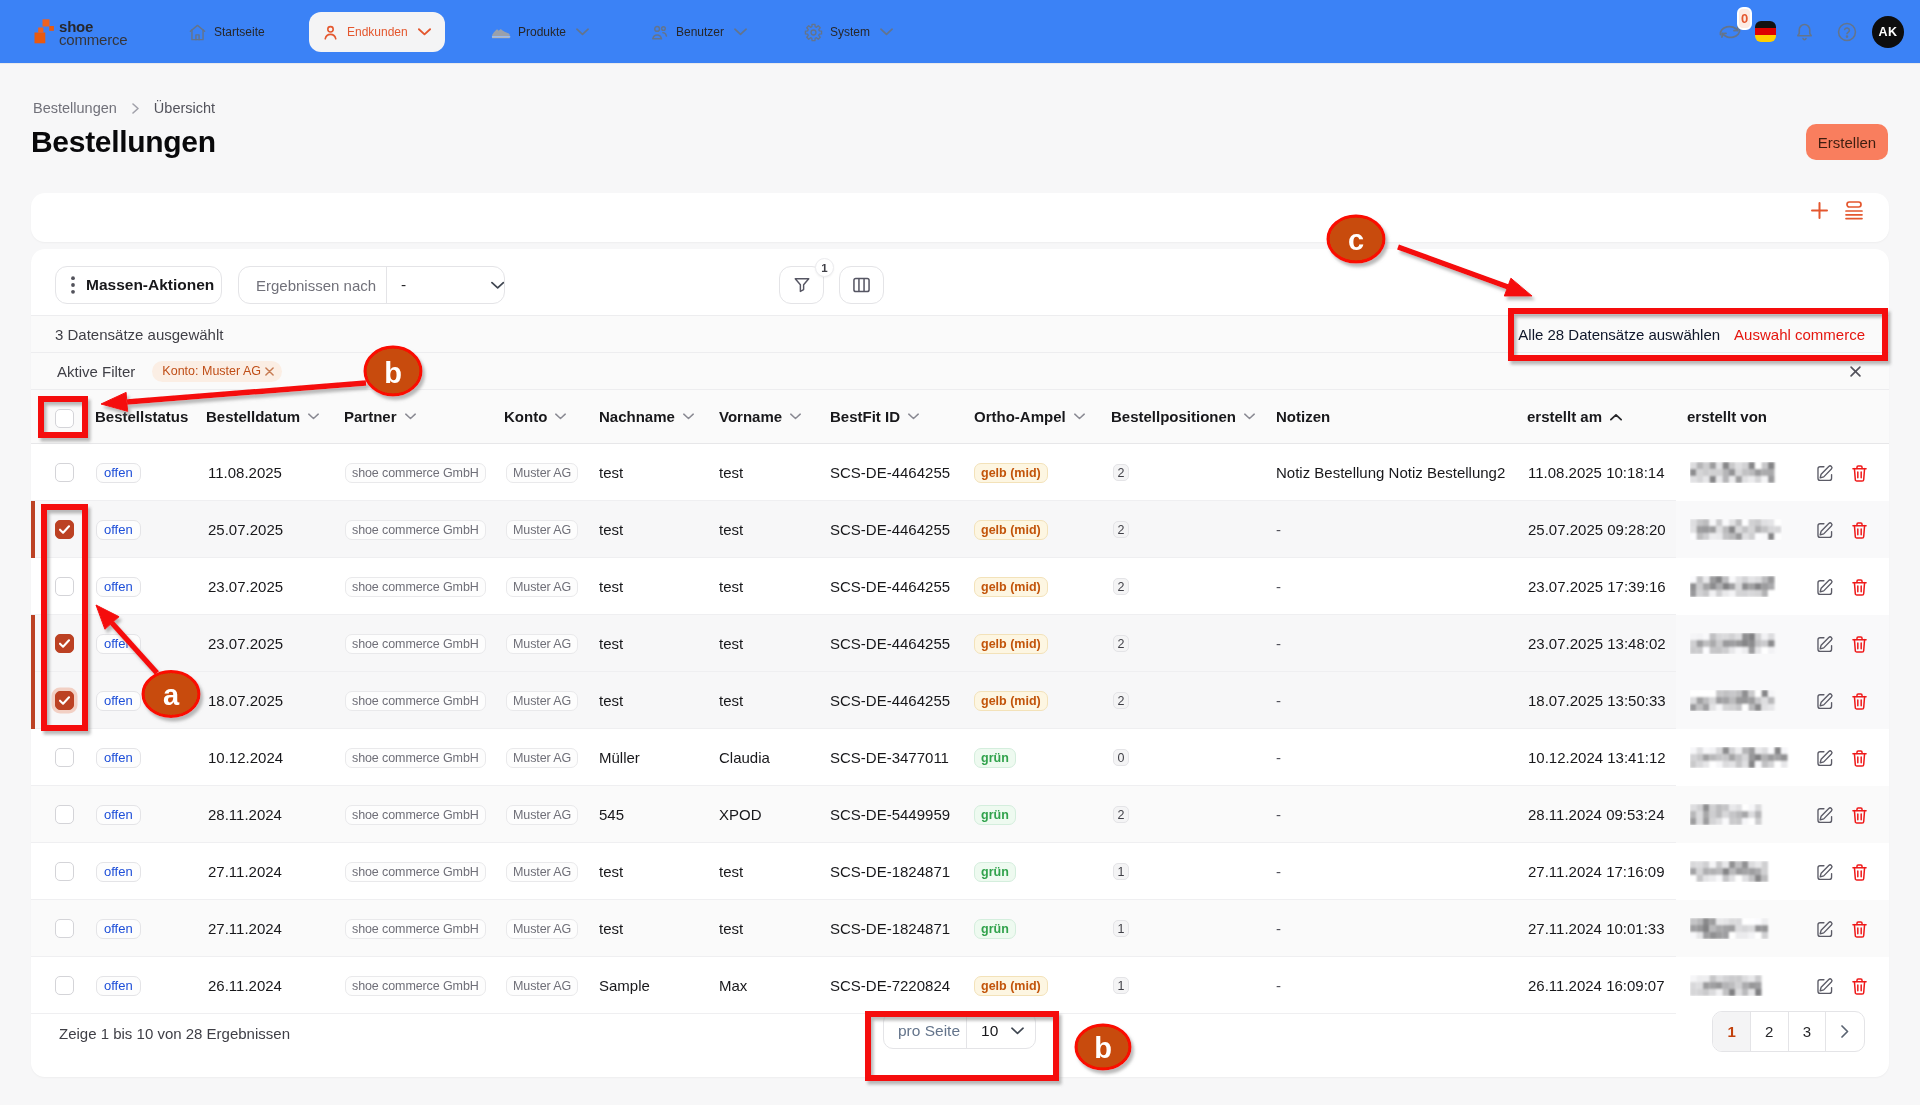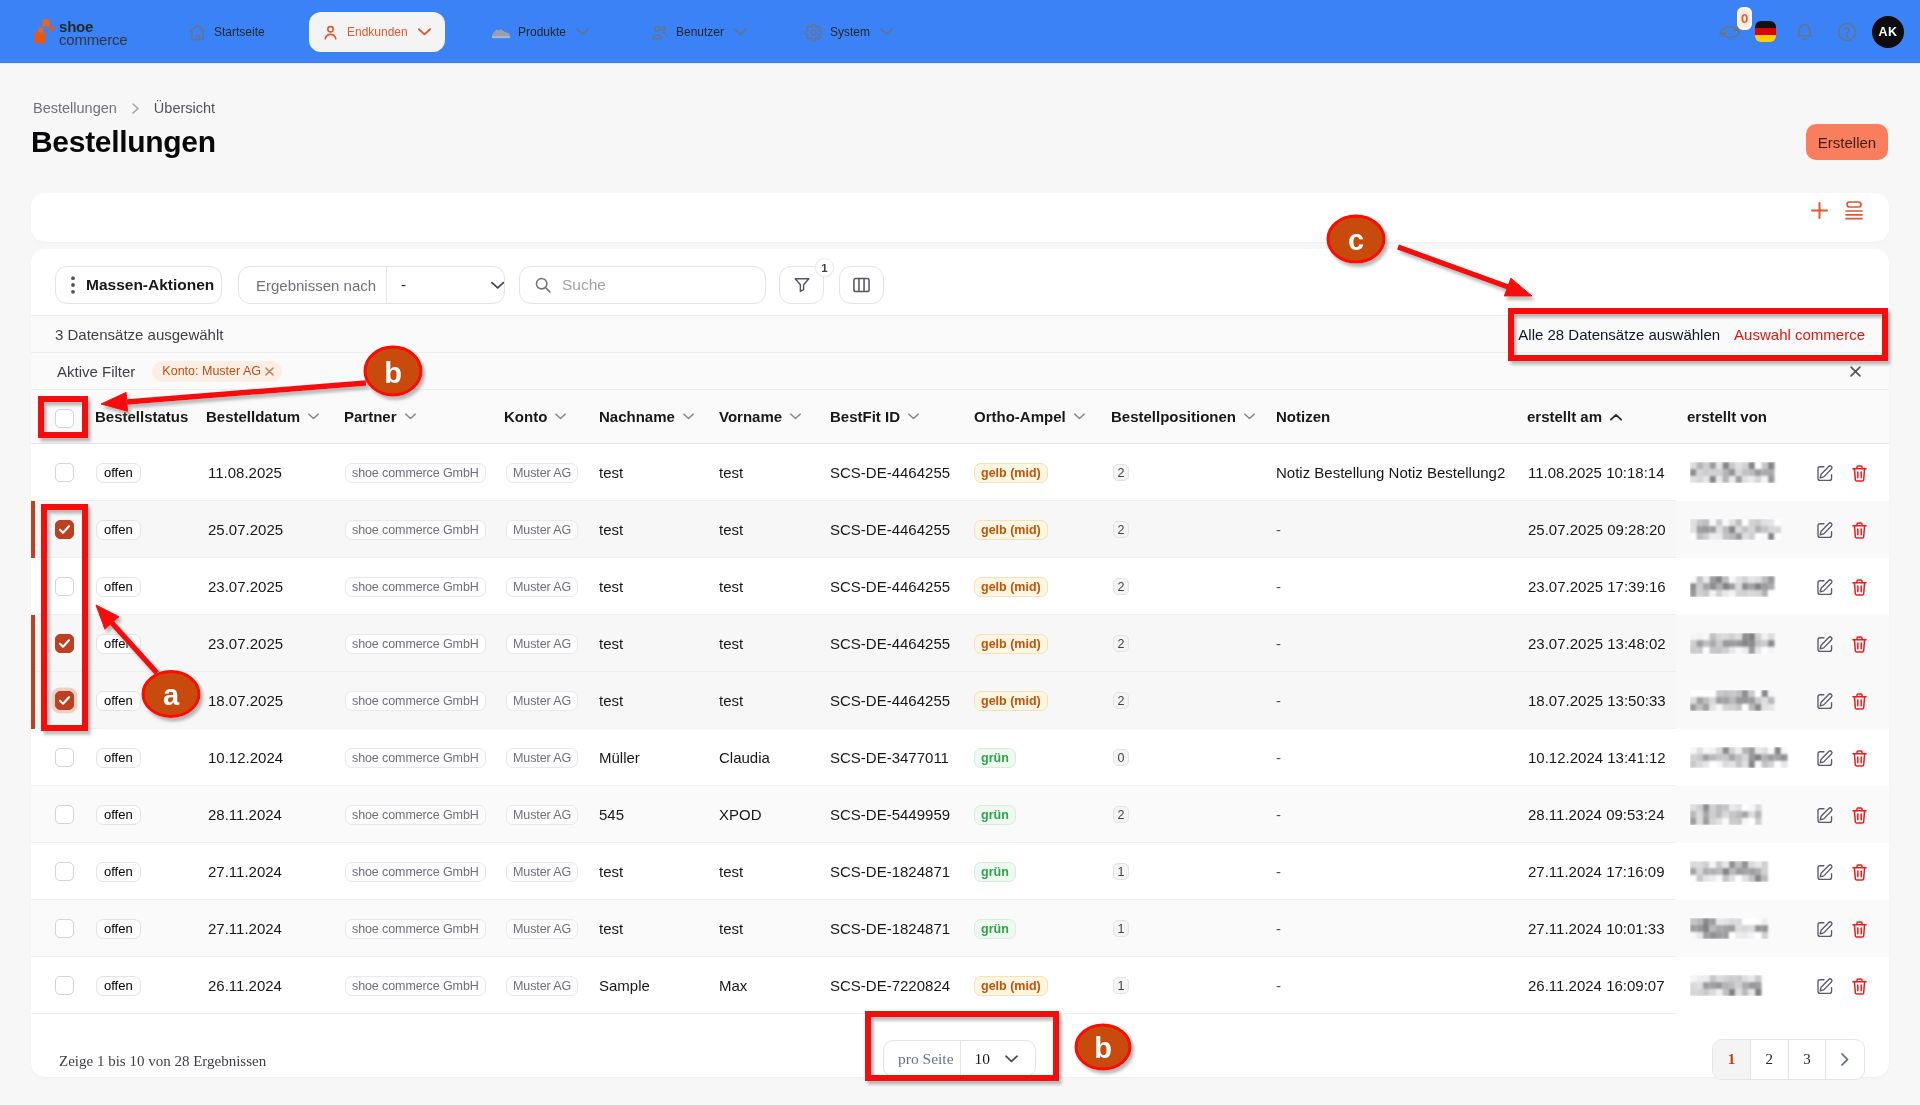--- a/index.html
+++ b/index.html
@@ -62,31 +62,31 @@
   .row.zeb { background:#fafafa; }
   .cell { position:absolute; top:0; height:57px; display:flex; align-items:center; white-space:nowrap; }
   .sticky { position:absolute; right:0; top:0; width:213px; height:57px; background:#fff; }
   .row.sel .sticky { background:#f9f9fa; }
   .row.zeb .sticky { background:#fafafa; }
 
   .cb { display:inline-block; width:19px; height:19px; border:1.5px solid #d4d4d8; border-radius:5px; background:#fff; }
   .cb.on { background:#bc4123; border-color:#bc4123; display:inline-flex; align-items:center; justify-content:center; }
   .cb.ring { box-shadow:0 0 0 3.5px rgba(235,130,90,.33); }
 
-  .chip { height:20px; display:inline-flex; align-items:center; border-radius:7px; border:1px solid #e4e4e7; background:#fdfdfd; padding:0 7px; font-size:13px; color:#000000; }
+  .chip { height:20px; display:inline-flex; align-items:center; border-radius:7px; border:1px solid #e4e4e7; background:#fdfdfd; padding:0 7px; font-size:13px; color:#1d4ed8; }
   .chip.sm { color:#6f6f78; border-color:#e9e9eb; font-size:12.5px; padding:0 6px; letter-spacing:-0.1px; }
   .chip.gelb { font-size:12.5px; font-weight:600; color:#c2540a; background:#fdf6e2; border-color:#f3e2b9; padding:0 6px; }
   .chip.gruen { font-size:12.5px; font-weight:600; color:#31a24c; background:#eefaf0; border-color:#d4eedd; padding:0 6px; }
   .cnt { min-width:16px; height:17px; border-radius:5px; border:1px solid #e4e4e7; background:#f4f4f5; font-size:12.5px; color:#3f3f46; display:inline-flex; align-items:center; justify-content:center; padding:0 3px; }
   .dash { color:#52525b; }
 
   .blob { position:absolute; top:18px; }
 
   
-  #tfoot { position:absolute; left:0; top:781px; width:1858px; height:63px; display:flex; align-items:center; font-size:15px; color:#3f3f46;font-family:Liberation Serif, serif; }
+  #tfoot { position:absolute; left:0; top:753px; width:1858px; height:63px; display:flex; align-items:center; font-size:15px; color:#3f3f46; }
   #tfoot .zeige { margin-left:28px; }
   #perpage { position:absolute; left:852px; top:10px; width:153px; height:37px; border:1px solid #e4e4e7; border-radius:10px; background:#fff; display:flex; align-items:center; font-size:15.5px; white-space:nowrap; }
   #perpage .pl { color:#64748b; padding:0 6px 0 14px; }
   #perpage .ps { width:1px; height:36px; background:#e4e4e7; }
   #perpage .pv { padding:0 0 0 14px; color:#18181b; width:44px; }
   #pager { position:absolute; right:24px; top:9px; height:41px; border:1px solid #e4e4e7; border-radius:10px; background:#fff; display:flex; overflow:hidden; }
   #pager .pg { width:37.7px; height:39px; display:flex; align-items:center; justify-content:center; font-size:15px; color:#27272a; border-right:1px solid #e4e4e7; }
   #pager .pg:last-child { border-right:none; }
   #pager .pg.cur { background:#f4f4f5; color:#c2410c; font-weight:600; }
 
@@ -222,27 +222,20 @@
       </svg>
     Massen-Aktionen
   </div>
   <div class="tbtn" id="b-group">
     <span class="lbl">Ergebnissen nach</span>
       <span class="sep"></span>
       <span class="val">-</span>
     <svg width="14" height="9" viewBox="0 0 14 8" fill="none" stroke="#3f4651" stroke-width="1.8" stroke-linecap="round" stroke-linejoin="round">
         <path d="M1 1l6 5.5L13 1"></path>
       </svg>
-  </div>
-  <div class="tbtn" id="b-search">
-    <svg width="18" height="18" viewBox="0 0 20 20" fill="none" stroke="#71717a" stroke-width="1.7" stroke-linecap="round">
-        <circle cx="8.5" cy="8.5" r="5.8"></circle>
-        <path d="M13 13l4.6 4.6"></path>
-      </svg>
-    Suche
   </div>
   <div class="tbtn" id="b-filter">
     <svg width="18" height="18" viewBox="0 0 20 20" fill="none" stroke="#565663" stroke-width="1.6" stroke-linejoin="round">
         <path d="M2.5 3h15l-5.7 6.7v5.4l-3.6 2V9.7L2.5 3z"></path>
       </svg>
   </div>
   <div class="tbtn" id="b-cols">
     <svg width="17" height="16" viewBox="0 0 18 16" fill="none" stroke="#565663" stroke-width="1.6">
         <rect x="1" y="1" width="16" height="14" rx="2"></rect>
         <path d="M6.3 1v14M11.7 1v14"></path>

